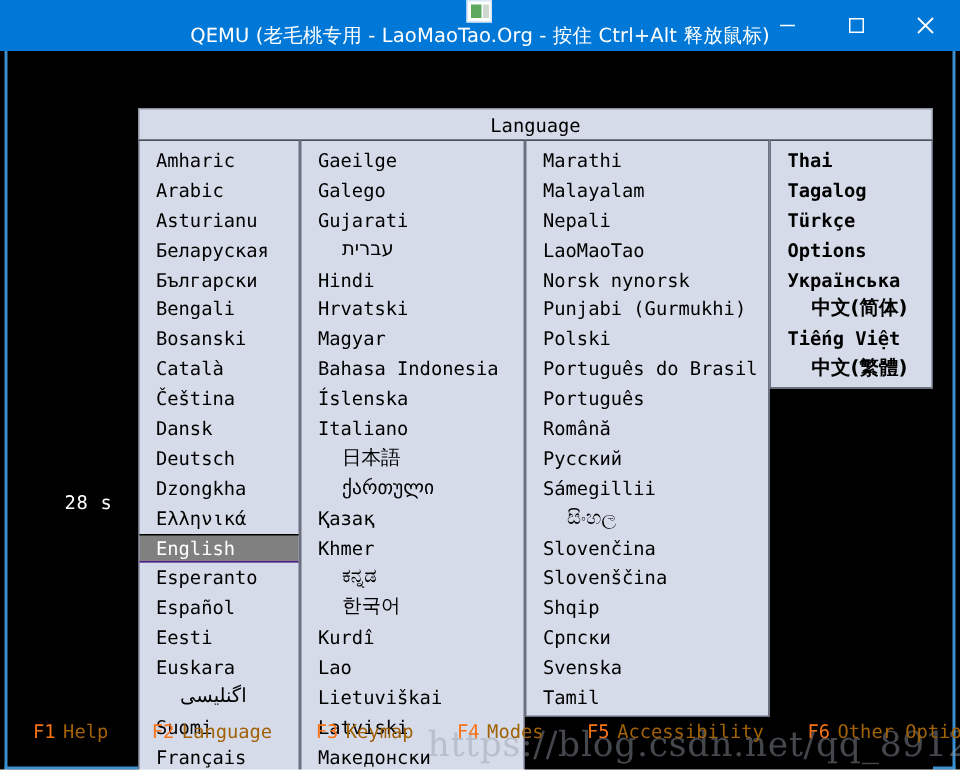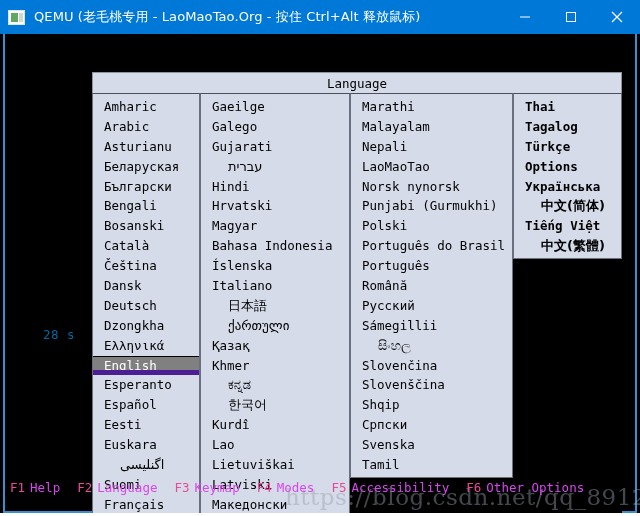--- a/index.html
+++ b/index.html
@@ -22,20 +22,21 @@
   }
 
   
   .titlebar {
     position: absolute;
     left: 0; top: 0;
     width: 640px; height: 34px;
     background: #0078d7;
     display: flex;
     align-items: center;
+    flex-direction: column;
   }
   .title-icon {
     width: 17px; height: 15px;
     margin-left: 8px; margin-right: 9px;
     background: #ffffff;
     border: 1px solid #d6e6f5;
     box-sizing: border-box;
     position: relative;
     flex: none;
   }
@@ -84,21 +85,21 @@
     border-left: 2px solid #3a8fd0;
     border-right: 2px solid #3a8fd0;
     border-bottom: 2px solid #3a8fd0;
     box-sizing: border-box;
   }
 
   
   .timer {
     position: absolute;
     left: 38px; top: 293px;
-    color: #0369a1;
+    color: #ffffff;
     font-size: 12.5px;
     letter-spacing: 0.5px;
   }
 
   
   .dialog {
     position: absolute;
     left: 87px; top: 38px;
     width: 530px;
     background: #000;
@@ -138,21 +139,21 @@
     color: #000000;
     padding-left: 11px;
     white-space: nowrap;
     overflow: hidden;
     font-family: "DejaVu Sans Mono", "Liberation Mono", monospace;
   }
   .lang.selected {
     background: #808080;
     color: #ffffff;
     border-top: 1px solid #000000;
-    border-bottom: 5px solid #4c1d95;
+    border-bottom: 1px solid #4c1d95;
     height: 19.9px;
     line-height: 18px;
     box-sizing: border-box;
   }
   .lang.cjk {
     font-family: "DejaVu Sans", "Liberation Sans", sans-serif;
     font-size: 13px;
     margin-left: 16px;
   }
 
@@ -162,22 +163,22 @@
     left: 5px; bottom: 14px;
     width: 628px;
     height: 20px;
     display: flex;
     align-items: center;
     font-size: 12.5px;
     white-space: nowrap;
     z-index: 5;
   }
   .fnitem { margin-right: 17px; }
-  .fnkey { color: #ec4899; }
-  .fnlabel { color: #d946ef; margin-left: 5px; }
+  .fnkey { color: #f97316; margin-left: 12px; }
+  .fnlabel { color: #a16207; margin-left: 5px; }
 
   
   .watermark {
     position: absolute;
     left: 285px; top: 484px;
     color: rgba(150,160,170,0.45);
     font-family: "DejaVu Serif", "Liberation Serif", serif;
     font-size: 23px;
     white-space: nowrap;
     letter-spacing: 0.5px;

